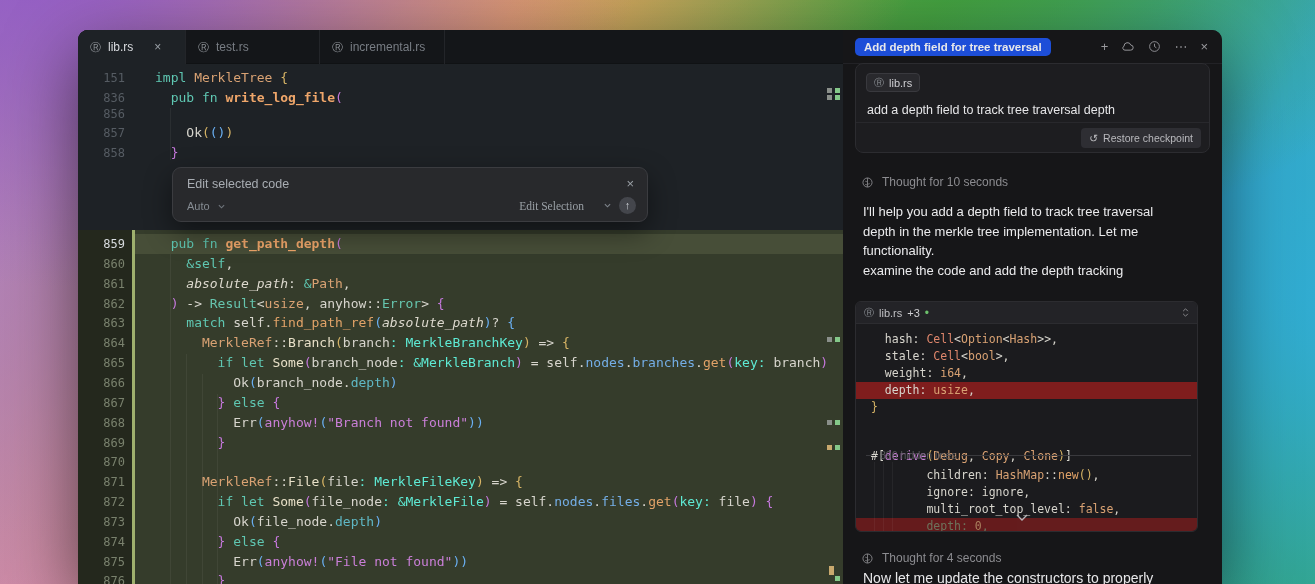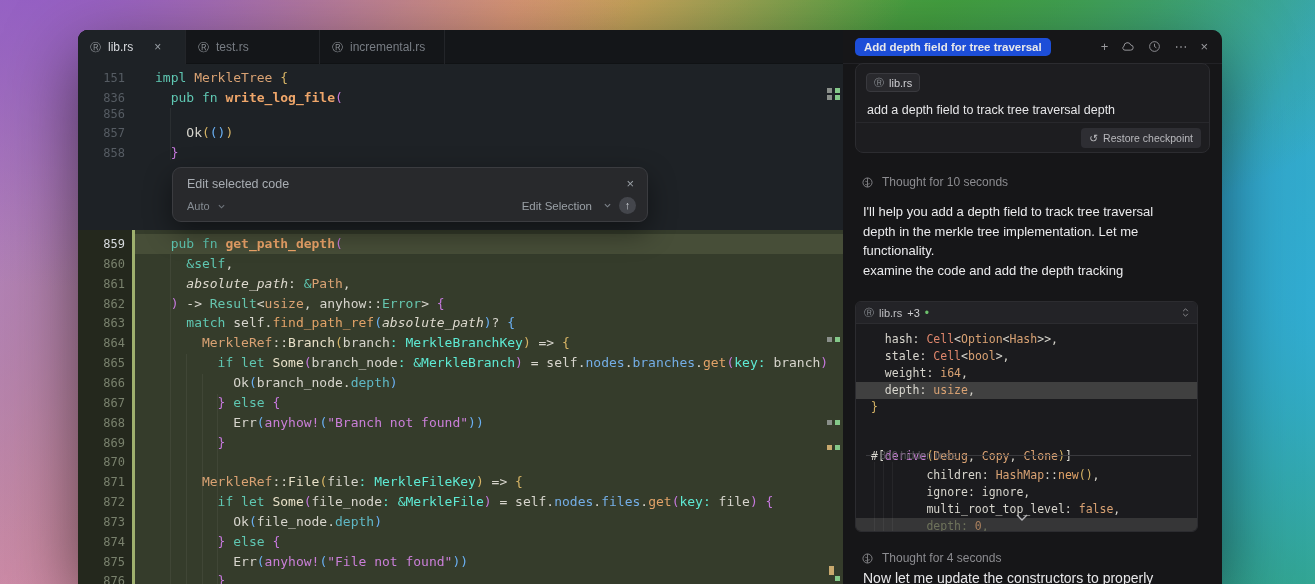--- a/index.html
+++ b/index.html
@@ -48,21 +48,21 @@
   .c-hint{color:#5eead4}.c-prop{color:#74aee6}.c-fld{color:#5fb8c5}
   .c-s{color:#ca7fd8}.c-m{color:#ca7fd8}
   .c-b1{color:#d8b566}.c-b2{color:#c678dd}.c-b3{color:#6ab0f3}
   .c-dim{color:#8a9070}.c-num{color:#d9a273}
   
   .popup{ position:absolute; left:94px; top:103px; width:476px; height:55px; background:#28292c; border:1px solid #3b3c40; border-radius:9px; box-shadow:0 10px 28px rgba(0,0,0,.45); z-index:6; }
   .popup .ttl{ position:absolute; left:14px; top:9px; font-size:12.5px; color:#a8adb3; }
   .popup .x{ position:absolute; right:13px; top:8px; font-size:13px; color:#9aa0a6; }
   .popup .auto{ position:absolute; left:14px; bottom:9px; font-size:11px; color:#858b92; display:flex; align-items:center; gap:8px; }
   .popup .right{ position:absolute; right:11px; bottom:7px; display:flex; align-items:center; gap:8px; }
-  .popup .esel{ font-size:11.5px; color:#9aa0a6; display:flex; align-items:center; gap:12px; }
+  .popup .esel{ font-size:11.5px; color:#9aa0a6; display:flex; align-items:center; gap:20px;font-family:Liberation Serif, serif; }
   .popup .send{ width:17px; height:17px; border-radius:50%; background:#44464c; color:#cdd1d6; font-size:11px; line-height:17px; text-align:center; }
   .ind{ position:absolute; } 
   
   .panel{ position:absolute; left:765px; top:0; width:379px; height:554px; background:#161618; }
   .p-header{ position:absolute; left:0; top:0; width:379px; height:34px; border-bottom:1px solid #222226; display:flex; align-items:center; }
   .p-title{ margin-left:12px; background:#1d4ed8; border-radius:5px; padding:3px 9px; font-size:11.5px; font-weight:bold; color:#e8e8ea; white-space:nowrap; }
   .p-icons{ margin-left:auto; margin-right:14px; display:flex; align-items:center; gap:13px; color:#9a9a9e; }
   .p-icons .gl{ font-size:13px; line-height:13px; }
   .card{ position:absolute; left:12px; top:33px; width:355px; height:90px; background:#1d1d20; border:1px solid #2c2c30; border-radius:8px; }
   .chip{ position:absolute; left:10px; top:9px; height:19px; display:flex; align-items:center; gap:5px; background:#29292d; border:1px solid #39393e; border-radius:4px; padding:0 7px; font-size:11px; color:#cfcfd3; }
@@ -74,21 +74,21 @@
   .resp{ position:absolute; left:20px; top:172px; font-size:13px; color:#ebebed; }
   .resp div{ line-height:19.7px; white-space:nowrap; }
   .closing{ position:absolute; left:20px; top:540px; font-size:14px; color:#e8e8ea; white-space:nowrap; }
   
   .diff{ position:absolute; left:12px; top:271px; width:343px; height:231px; background:#1b1b1e; border:1px solid #2c2c30; border-radius:6px; overflow:hidden; }
   .diff-h{ position:absolute; left:0; top:0; width:100%; height:22px; background:#232327; border-bottom:1px solid #2c2c30; display:flex; align-items:center; gap:5px; padding:0 8px; font-size:11px; color:#c0c0c4; }
   .diff-h .ricon{ font-family:"DejaVu Sans", sans-serif; font-size:10px; color:#8f9398; }
   .diff-h .dot{ color:#6cc06c; font-size:12px; }
   .diff-h .exp{ margin-left:auto; display:flex; flex-direction:column; gap:1px; }
   .drow{ position:absolute; left:0; width:100%; height:17px; font-family:"DejaVu Sans Mono", monospace; font-size:11.5px; line-height:17px; white-space:pre; padding-left:15px; color:#d7d5cd; overflow:hidden; }
-  .drow.hl{ background:#404040; }
+  .drow.hl{ background:#7f1d1d; }
   .drow.faded{ opacity:.75; }
   .dhid{ position:absolute; left:0; width:100%; height:14px; display:flex; align-items:center; gap:6px; padding:0 6px 0 10px; }
   .dhid .seg{ height:1px; background:#3a3a3e; }
   .dhid .lbl{ font-size:10.5px; color:#58585c; white-space:nowrap; }
   .dguide{ position:absolute; width:1px; background:rgba(255,255,255,.05); }
   .dchev{ position:absolute; left:160px; top:212px; z-index:3; }
   svg{ display:block; }
 </style>
 </head>
 <body>

